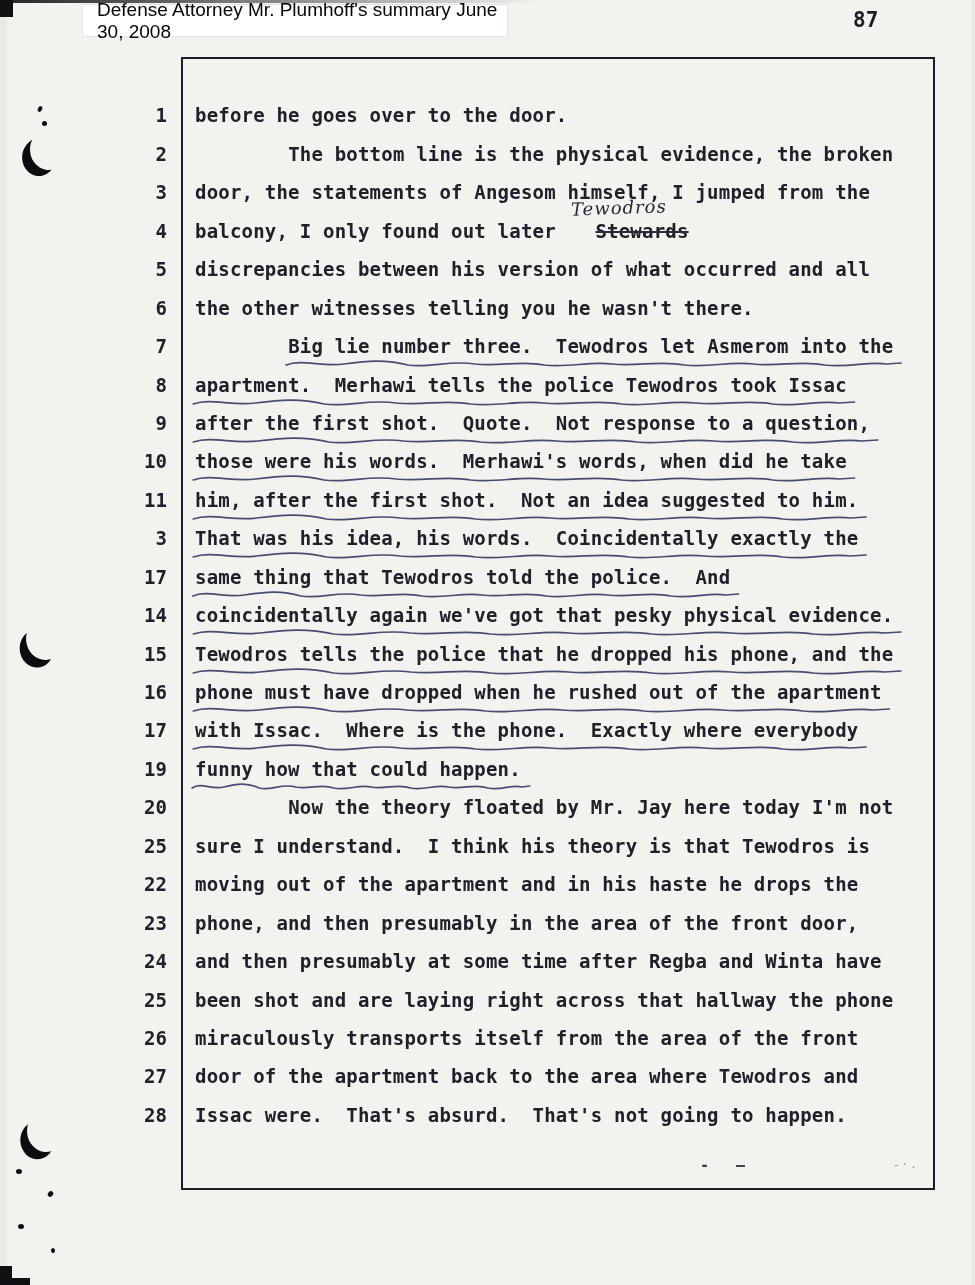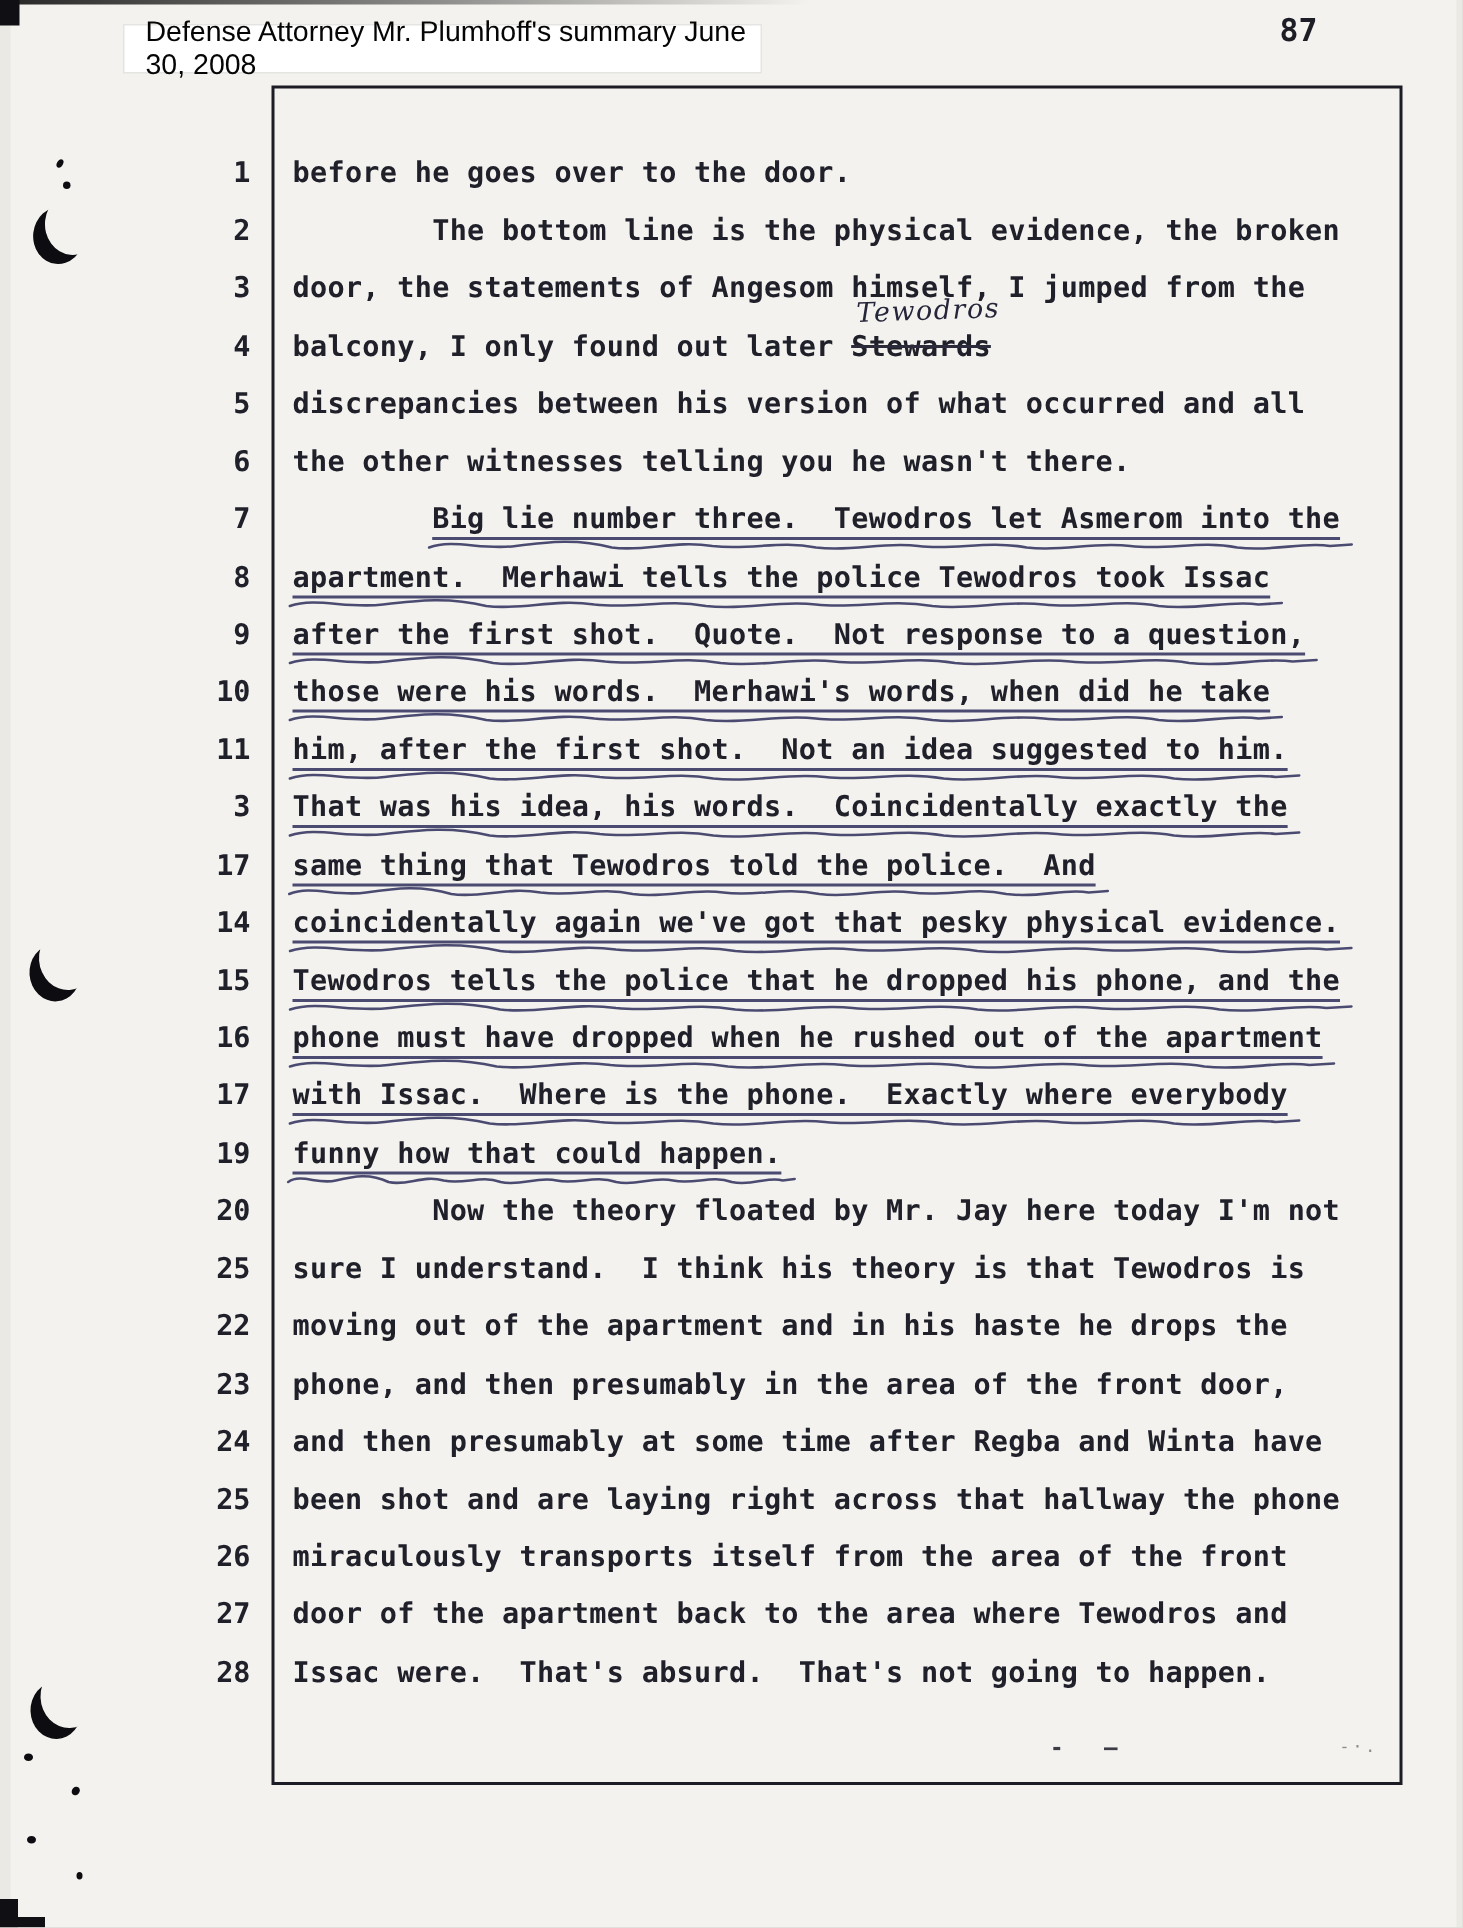--- a/index.html
+++ b/index.html
@@ -7,39 +7,39 @@
         font-family:"DejaVu Sans Mono",monospace;}
   
   .left-strip{position:absolute;left:0;top:0;width:7px;height:100%;background:#eae9e4;}
   .right-strip{position:absolute;right:0;top:0;width:4px;height:100%;background:#eae9e4;}
   .top-line{position:absolute;left:0;top:0;width:540px;height:3px;
             background:linear-gradient(90deg,#262626,#8f8f8d 55%,rgba(143,143,141,0));}
   .corner-tl{position:absolute;left:0;top:0;width:13px;height:17px;background:#101014;}
   .corner-bl{position:absolute;left:0;top:1266px;width:12px;height:19px;background:#101014;}
   .corner-bl::after{content:"";position:absolute;left:0;top:12px;width:30px;height:7px;background:#101014;}
   
-  .label{position:absolute;left:83px;top:17px;width:424px;height:31px;background:#ffffff;
+  .label{position:absolute;left:83px;top:5px;width:424px;height:31px;background:#ffffff;
          box-shadow:0 0 0 1px #e4e4e2;display:flex;align-items:center;padding-left:14px;
          box-sizing:border-box;font-family:"Liberation Sans",sans-serif;font-size:19px;color:#050505;}
   .pageno{position:absolute;left:853px;top:8px;font-size:21px;font-weight:bold;color:#1d1d26;}
   
   .box{position:absolute;left:181px;top:57px;width:754px;height:1133px;
        border:2px solid #1c1c26;box-sizing:border-box;}
   .rows{position:absolute;left:0;top:37px;width:100%;}
   .row{position:relative;height:38.45px;display:flex;align-items:flex-end;
        padding:0 0 8px 12px;box-sizing:border-box;}
   .num{position:absolute;left:-68px;bottom:8px;width:52px;text-align:right;
        font-size:19px;font-weight:bold;color:#20202a;}
   .txt{font-size:19px;font-weight:bold;color:#20202a;white-space:pre;letter-spacing:.2px;}
   .body{position:relative;display:inline-block;white-space:pre;}
-  .u{text-decoration:underline;text-decoration-color:#4b4b72;
+  .u{text-decoration-color:#4b4b72;
      text-decoration-thickness:1.5px;text-underline-offset:6px;}
   .wave{position:absolute;left:-4px;bottom:-12px;width:calc(100% + 14px);height:12px;overflow:visible;}
   .wave path{fill:none;stroke:#4b4b72;stroke-width:1.7;vector-effect:non-scaling-stroke;stroke-linecap:round;}
-  .strike{text-decoration:line-through;text-decoration-thickness:2px;text-decoration-color:#2b2b3c;}
+  .strike{text-decoration:line-through;text-decoration-thickness:2px;text-decoration-color:#2b2b3c;margin-left:28px;}
   .annotated{position:relative;display:inline-block;}
   .note{position:absolute;left:4px;top:-23px;font-family:"DejaVu Serif",serif;font-style:italic;
         font-weight:normal;font-size:18px;color:#26263a;transform:rotate(-2deg);
         white-space:nowrap;letter-spacing:1px;}
   
   .crescent{position:absolute;width:38px;height:42px;}
   .crescent::before{content:"";position:absolute;inset:0;border-radius:50%;
                     box-shadow:-9px 9px 0 -2px #0d0d11;}
   .c1{left:30px;top:128px;transform:rotate(6deg);}
   .c2{left:26px;top:618px;transform:rotate(-4deg);}

